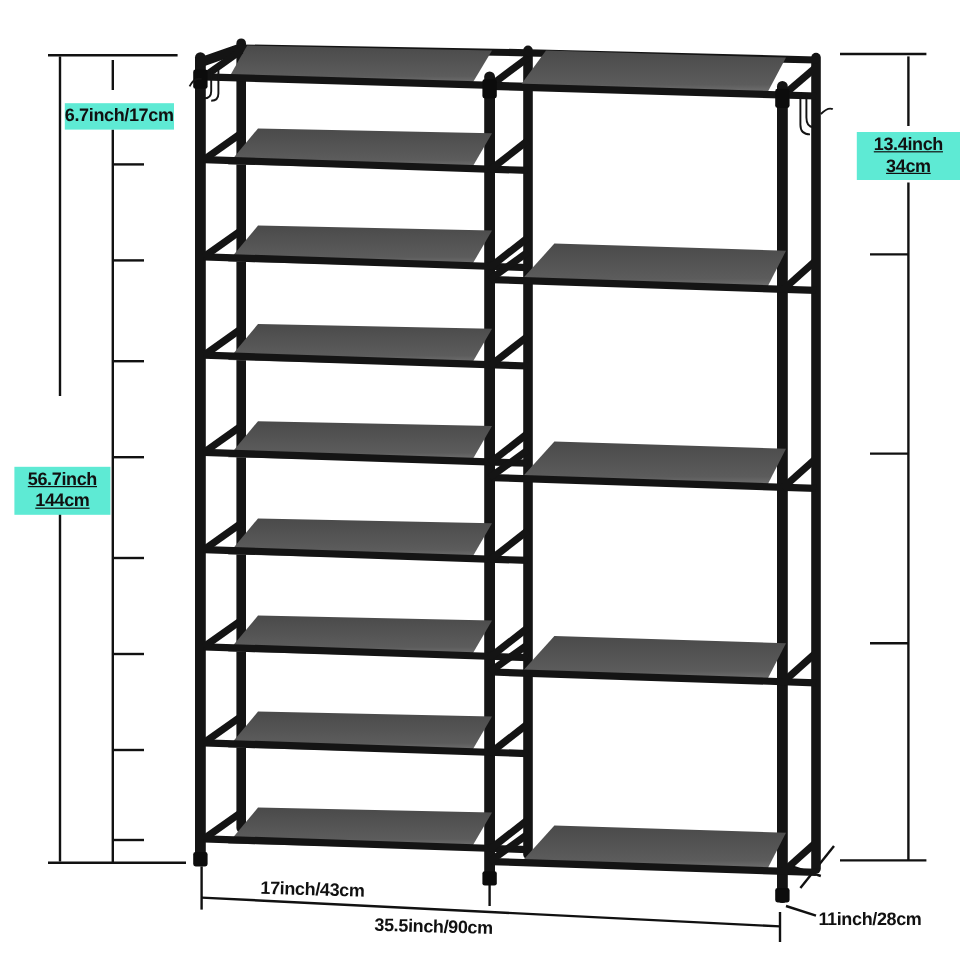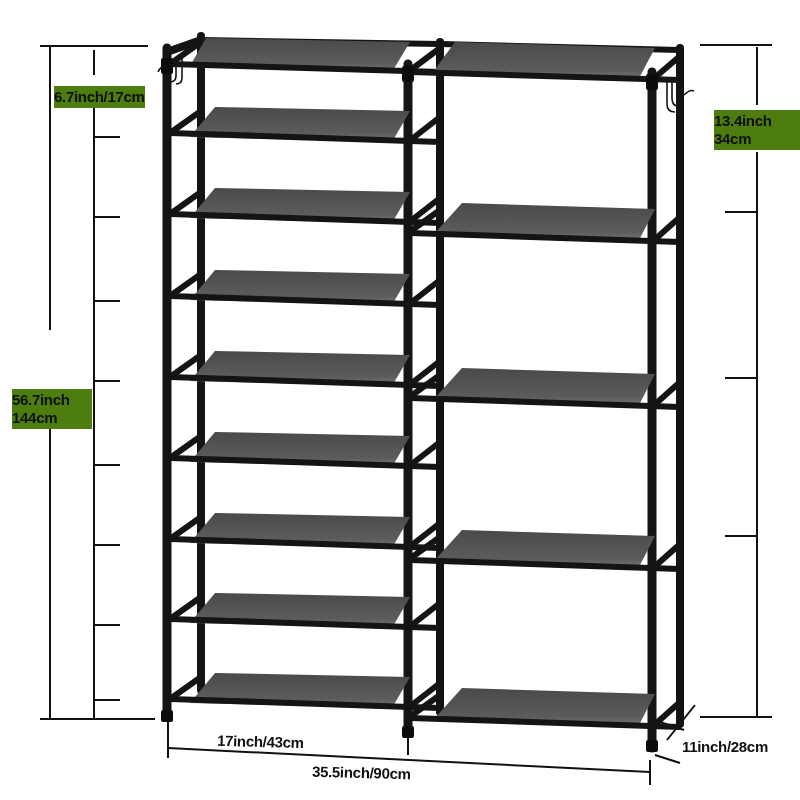--- a/index.html
+++ b/index.html
@@ -1,20 +1,20 @@
 <!DOCTYPE html>
 <html><head>
 <meta charset="utf-8">
 <style>
   html,body{margin:0;padding:0;background:#ffffff;}
   body{width:800px;height:800px;position:relative;overflow:hidden;font-family:"Liberation Sans",sans-serif;}
   svg{position:absolute;left:0;top:0;}
   .lbl{position:absolute;color:#111;font-size:15px;font-weight:bold;line-height:1.2;white-space:nowrap;letter-spacing:-0.3px;}
-  .center{text-align:left;}
-  .bg{background:#4d7c0f;padding:2px 0;}
+  .center{text-align:center;text-decoration:underline;}
+  .bg{background:#5eead4;padding:2px 0;}
 </style>
 </head>
 <body>
 
 <svg width="800" height="800" viewBox="0 0 800 800" xmlns="http://www.w3.org/2000/svg">
   <defs>
     <linearGradient id="shelfg" x1="0" y1="0" x2="0" y2="1">
       <stop offset="0" stop-color="#4a4a4a"></stop>
       <stop offset="0.75" stop-color="#5c5c5c"></stop>
       <stop offset="1" stop-color="#7a7a7a"></stop>
@@ -195,13 +195,13 @@
 
 <div class="lbl center bg" style="left:714px;top:110px;width:86px;">
   <div>13.4inch</div>
   <div>34cm</div>
 </div>
 
 <div class="lbl" style="left:217px;top:733px;transform:rotate(1.5deg);">17inch/43cm</div>
 
 <div class="lbl" style="left:312px;top:764px;transform:rotate(1.5deg);">35.5inch/90cm</div>
 
-<div class="lbl" style="left:682px;top:738px;">11inch/28cm</div>
+<div class="lbl" style="left:682px;top:758px;">11inch/28cm</div>
 
 </body></html>

